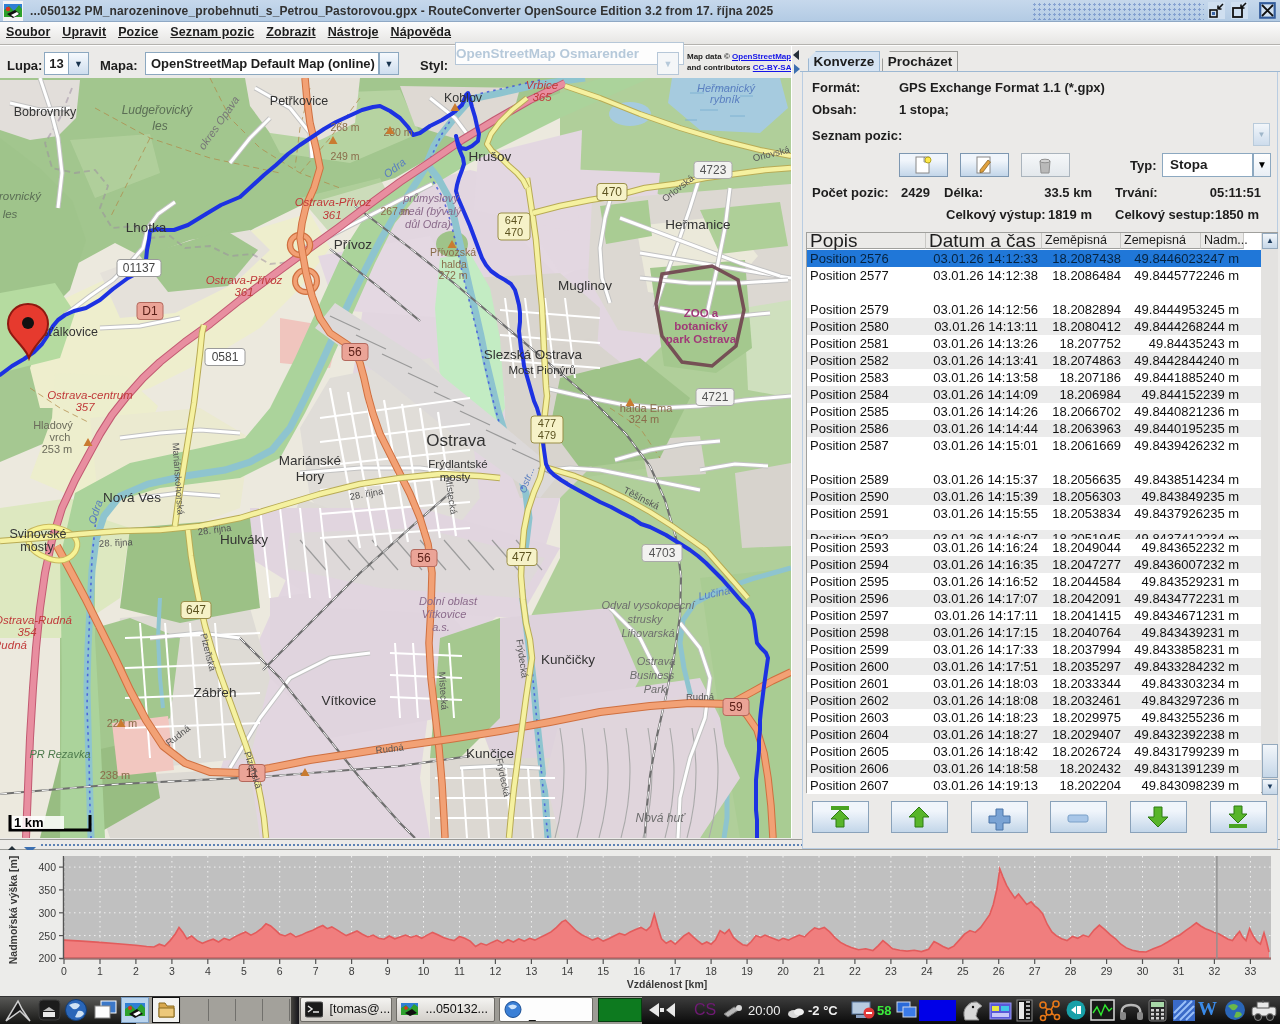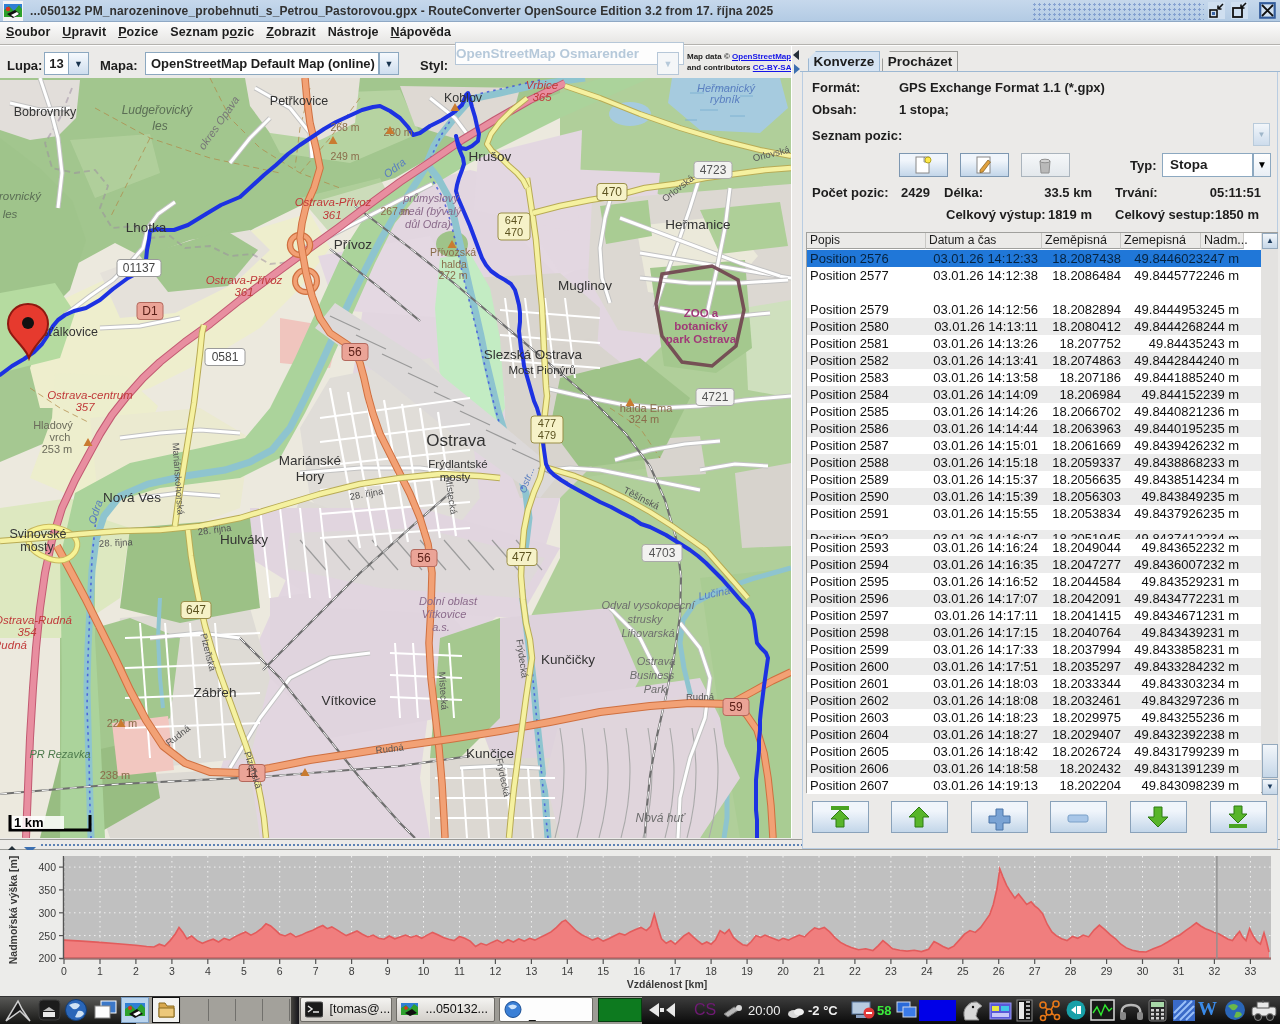--- a/index.html
+++ b/index.html
@@ -6,21 +6,21 @@
 
 #titlebar{left:0;top:0;width:1280px;height:22px;background:linear-gradient(#c6d8ec,#b3cbe4);border-bottom:1px solid #8fa8c4;}
 #titledots{left:1032px;top:2px;width:172px;height:18px;
  background-image:radial-gradient(#5577bb 1px,transparent 1.2px);background-size:5px 5px;opacity:.55;}
 #titlecover{left:0;top:0;width:0px;height:22px;}
 #title-ico{left:3px;top:1px;width:20px;height:20px;background:#f4f4f4;}
 #title-text{left:30px;top:3.5px;font-size:12px;font-weight:bold;color:#323232;white-space:nowrap;letter-spacing:.12px;}
 .wbtn{top:2px;width:17px;height:17px;}
 
 #menubar{left:0;top:22px;width:1280px;height:23px;background:linear-gradient(#fcfcfc,#e6e5e3);border-bottom:1px solid #b4b2ae;}
-#menubar span{display:inline-block;font-size:12.5px;font-weight:bold;color:#1d1d1d;margin:0 6px 0 6px;letter-spacing:.1px;}
+#menubar span{display:inline-block;font-size:12.5px;font-weight:bold;color:#1d1d1d;margin:0 6px 0 6px;letter-spacing:.1px;text-decoration:underline;}
 #menubar u{text-decoration:underline;}
 
 #toolbar{left:0;top:45px;width:1280px;height:35px;background:#ebeae8;border-top:1px solid #fdfdfd;border-bottom:1px solid #9b9b98;}
 .tlabel{font-size:13px;font-weight:bold;color:#1d1d1d;top:58px;white-space:nowrap;}
 .combo{height:23px;background:#fff;border:1px solid #8ca8c0;font-size:13px;line-height:21px;font-weight:bold;color:#1d1d1d;line-height:22px;white-space:nowrap;overflow:hidden;}
 .cArrow{height:23px;background:linear-gradient(#f5f9fd,#cfdeee);border:1px solid #8ca8c0;text-align:center;color:#17324d;font-size:9px;line-height:22px;}
 .comboDis{height:23px;background:#fdfdfd;border:1px solid #b6c7d8;font-size:13.5px;font-weight:bold;color:#b6c9da;line-height:22px;white-space:nowrap;overflow:hidden;}
 #attr{left:687px;top:51px;width:108px;font-size:8px;font-weight:bold;color:#1d1d1d;line-height:11px;white-space:nowrap;}
 #attr a{color:#1414e8;}
 
@@ -29,21 +29,21 @@
 .dotv{background-image:radial-gradient(#5e82b5 .8px,transparent 1px);background-size:4px 4px;}
 
 #rpanel{left:800px;top:46px;width:480px;height:793px;background:#ebeae8;}
 .rlabel{font-size:13px;font-weight:bold;color:#1d1d1d;white-space:nowrap;}
 #tabKon{left:8px;top:5px;width:72px;height:20px;background:#d7e4f2;border:1px solid #9db8d2;border-bottom:none;font-size:13.5px;font-weight:bold;color:#1d1d1d;text-align:center;line-height:19px;clip-path:polygon(0 100%,0 8px,8px 0,100% 0,100% 100%);}
 #tabPro{left:82px;top:5px;width:76px;height:20px;background:#ebeae8;border:1px solid #9b9b98;border-bottom:none;font-size:13.5px;font-weight:bold;color:#1d1d1d;text-align:center;line-height:19px;clip-path:polygon(0 100%,0 8px,8px 0,100% 0,100% 100%);}
 #tabline{left:0px;top:25px;width:480px;height:1px;background:#9db8d2;}
 #rcontent{left:2px;top:26px;width:476px;height:777px;background:#ebeae8;border:1px solid #b9cde2;border-top:none;}
 
 #ptable{left:6px;top:186px;width:472px;height:561px;background:#fff;border:1px solid #a0a09d;font-size:13px;color:#111;}
-.th{background:#ebeae8;border-right:1px solid #c9c8c5;border-bottom:1px solid #a0a09d;font-size:12px;color:#1d1d1d;position:absolute;height:16px;line-height:15px;padding-left:3px;}
+.th{background:#ebeae8;border-right:1px solid #c9c8c5;border-bottom:1px solid #a0a09d;font-size:19px;color:#1d1d1d;position:absolute;height:16px;line-height:15px;padding-left:3px;}
 .tr{position:absolute;width:454px;height:17px;line-height:17px;white-space:nowrap;}
 .c0{position:absolute;left:3px;}
 .c1{position:absolute;width:110px;text-align:right;}
 .c2{position:absolute;width:76px;text-align:right;}
 .c3{position:absolute;width:78px;text-align:right;}
 .c4{position:absolute;width:52px;}
 
 .sbtn{position:absolute;width:16px;height:16px;background:linear-gradient(#f2f6fa,#c6d7e8);border:1px solid #94a9bd;text-align:center;font-size:8px;line-height:14px;color:#1b3a5c;}
 
 .bbtn{position:absolute;width:57px;height:32px;background:linear-gradient(#f0f5fb 30%,#c3d6e9);border:1px solid #8aa2ba;}
@@ -623,27 +623,20 @@
         <span class="c3" style="left:318px">49.8440195</span>
         <span class="c4" style="left:396px;width:48px">235 m</span>
       </div>
 <div class="tr" style="top:204px;background:#ffffff;color:#111">
         <span class="c0">Position 2587</span>
         <span class="c1" style="left:121px">03.01.26 14:15:01</span>
         <span class="c2" style="left:238px">18.2061669</span>
         <span class="c3" style="left:318px">49.8439426</span>
         <span class="c4" style="left:396px;width:48px">232 m</span>
       </div>
-<div class="tr" style="top:221px;background:#ebebeb;color:#111">
-        <span class="c0">Position 2588</span>
-        <span class="c1" style="left:121px">03.01.26 14:15:18</span>
-        <span class="c2" style="left:238px">18.2059337</span>
-        <span class="c3" style="left:318px">49.8438868</span>
-        <span class="c4" style="left:396px;width:48px">233 m</span>
-      </div>
 <div class="tr" style="top:238px;background:#ffffff;color:#111">
         <span class="c0">Position 2589</span>
         <span class="c1" style="left:121px">03.01.26 14:15:37</span>
         <span class="c2" style="left:238px">18.2056635</span>
         <span class="c3" style="left:318px">49.8438514</span>
         <span class="c4" style="left:396px;width:48px">234 m</span>
       </div>
 <div class="tr" style="top:255px;background:#ebebeb;color:#111">
         <span class="c0">Position 2590</span>
         <span class="c1" style="left:121px">03.01.26 14:15:39</span>

